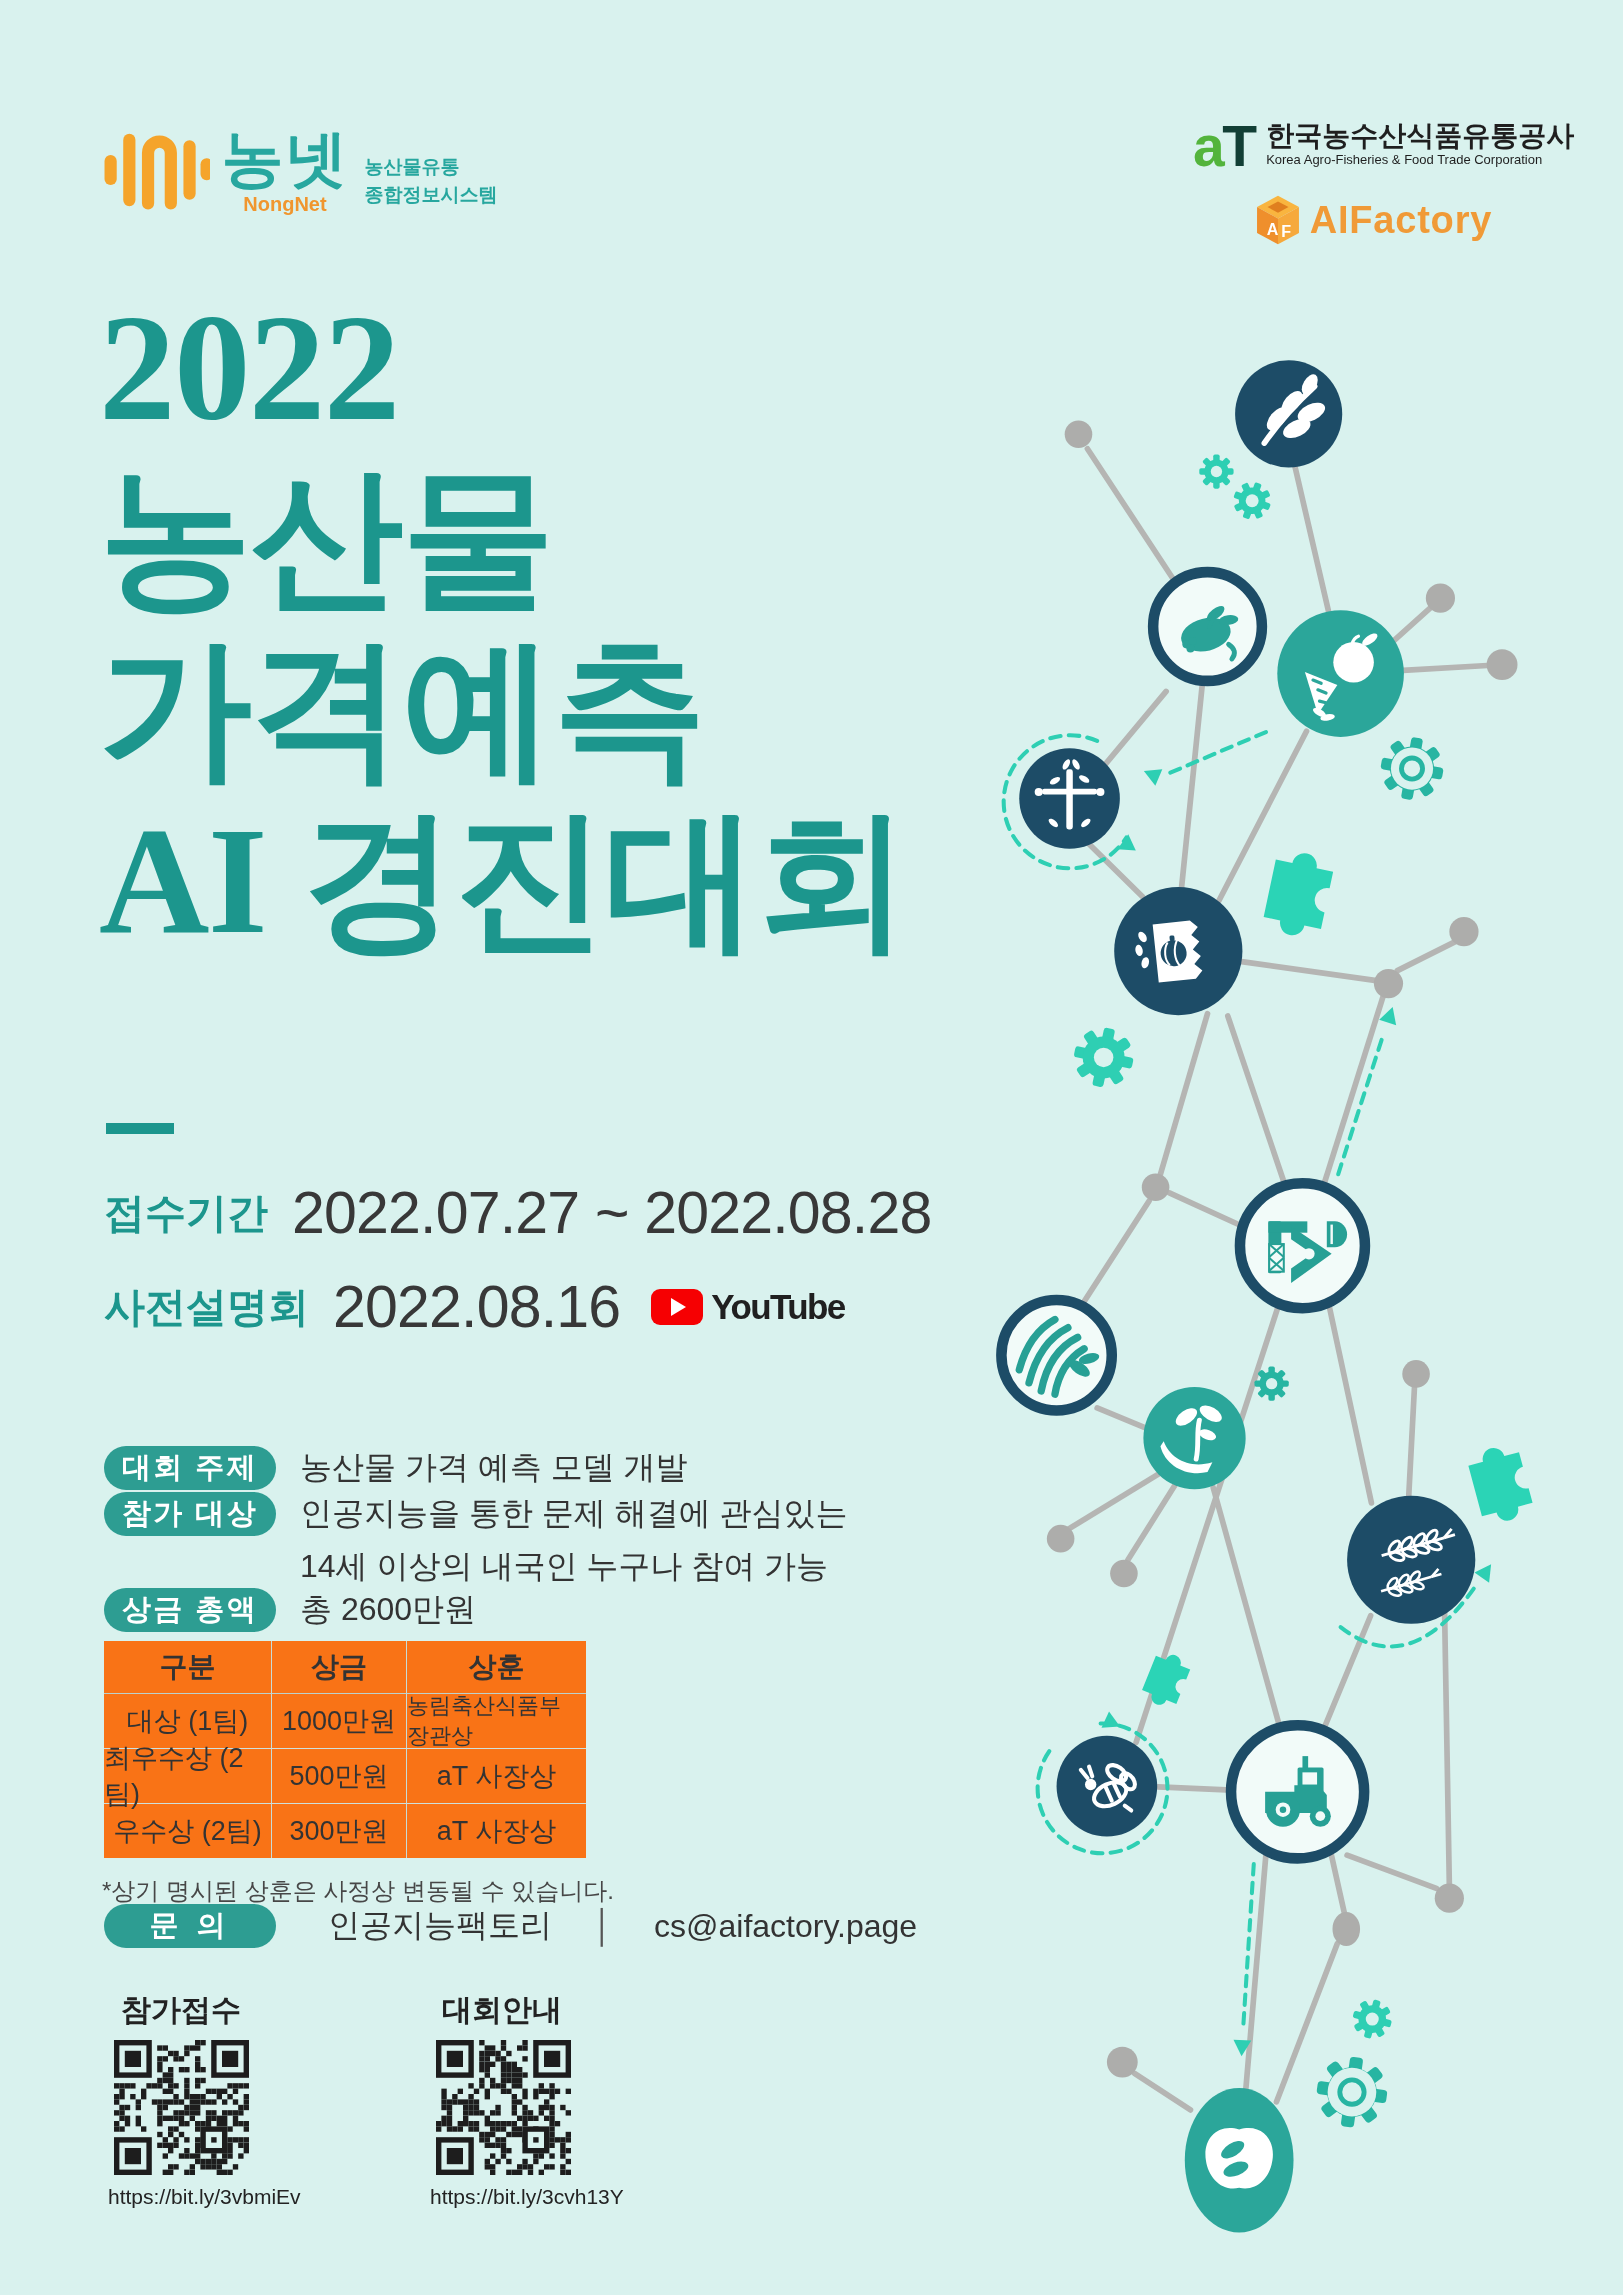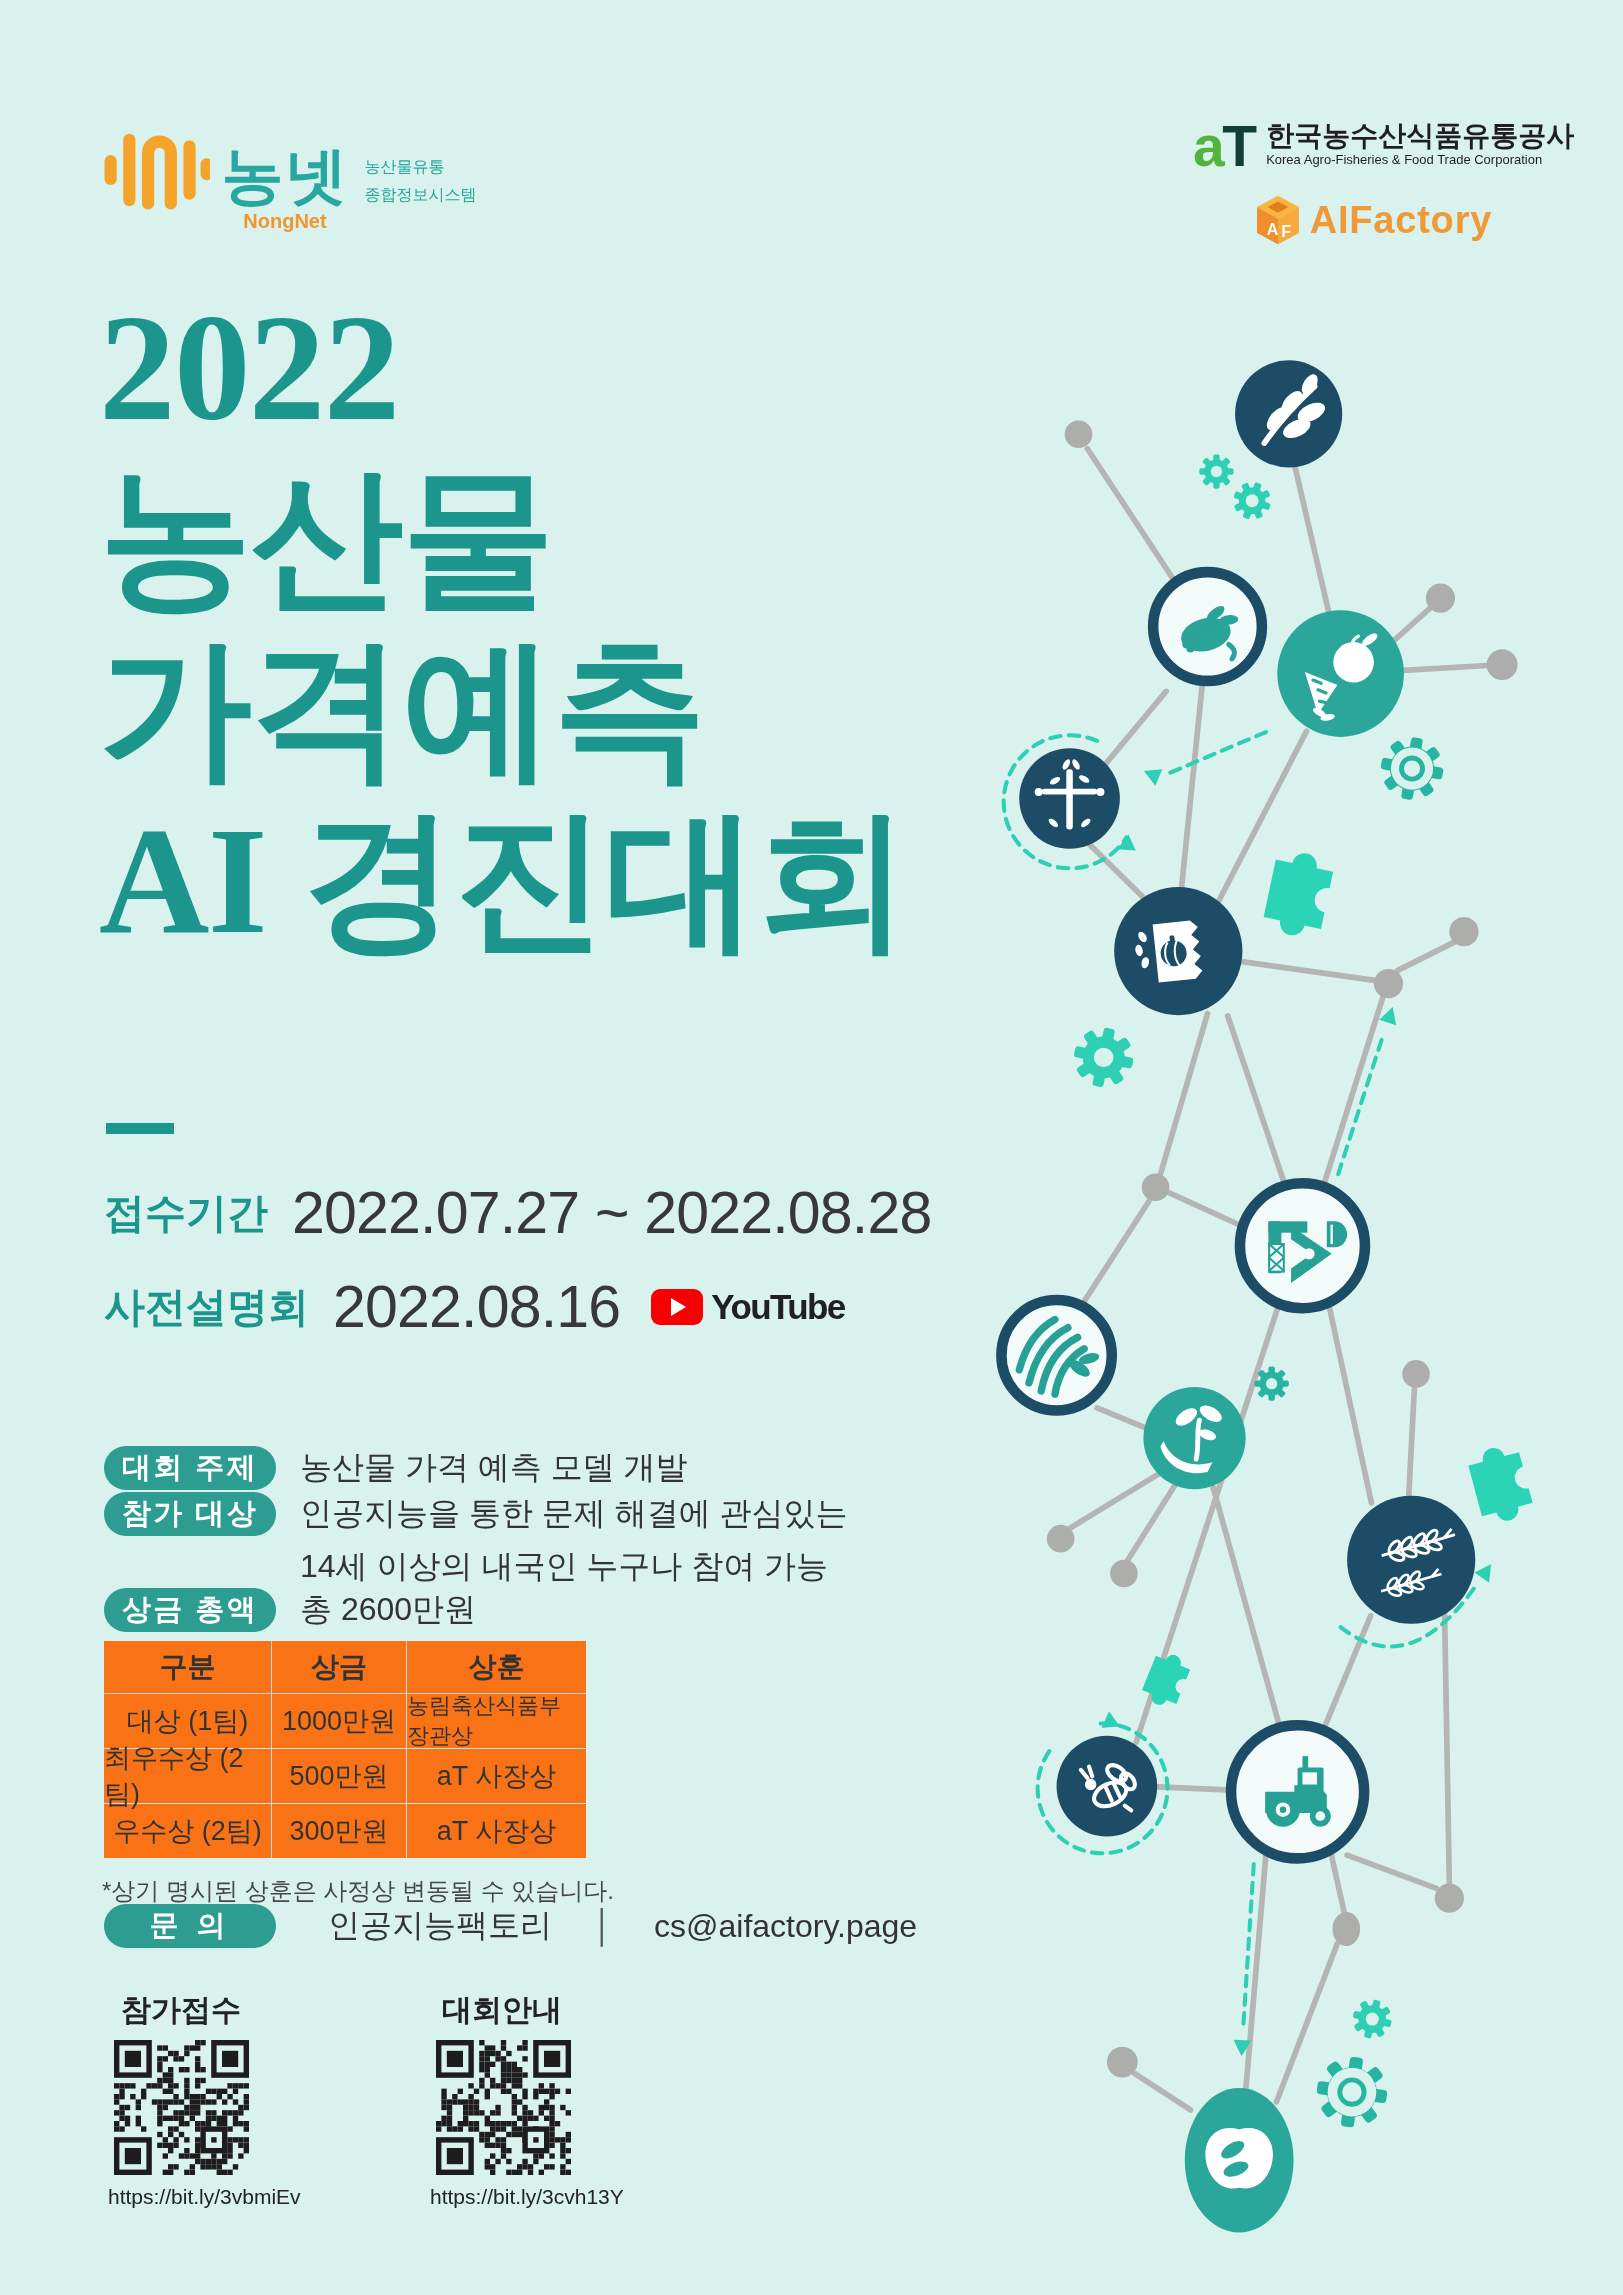--- a/index.html
+++ b/index.html
@@ -5,23 +5,23 @@
   html,body{margin:0;padding:0;}
   body{font-family:"Liberation Sans","DejaVu Sans",sans-serif;}
   .poster{position:relative;width:1623px;height:2295px;background:#d9f2ee;overflow:hidden;}
   .network{position:absolute;left:0;top:0;z-index:1;}
   .content{position:absolute;left:0;top:0;width:100%;height:100%;z-index:2;}
   .abs{position:absolute;}
 
   
   .nongnet{left:104px;top:122px;display:flex;align-items:flex-start;}
   .nn-text{margin-left:11.4px;display:flex;flex-direction:column;align-items:center;}
-  .nn-name{font-size:62px;font-weight:800;color:#27a79f;letter-spacing:1.6px;line-height:65px;margin-top:21px;}
+  .nn-name{font-size:62px;font-weight:800;color:#27a79f;letter-spacing:1.6px;line-height:65px;margin-top:4px;}
   .nn-latin{font-size:20px;font-weight:700;color:#f0962e;margin-top:1.6px;}
-  .nn-tag{margin-left:16px;margin-top:31px;font-size:16px;line-height:28px;color:#27a79f;font-weight:400;}
+  .nn-tag{margin-left:16px;margin-top:31px;font-size:19px;line-height:28px;color:#27a79f;font-weight:700;}
   .at-logo{left:1193px;top:120px;display:flex;align-items:flex-start;}
   .at-symbol{font-size:57px;font-weight:800;line-height:52px;letter-spacing:-2.4px;}
   .at-a{color:#53b43c;}
   .at-t{color:#123f35;}
   .at-names{margin-left:11.4px;}
   .at-ko{font-size:28px;font-weight:700;color:#1f1f1f;line-height:32px;}
   .at-en{font-size:13px;color:#1f1f1f;line-height:16px;}
   .aifactory{left:1256px;top:195px;display:flex;align-items:center;}
   .aif-label{margin-left:9.7px;font-size:38px;color:#f09a37;font-weight:600;letter-spacing:0.8px;}
 

